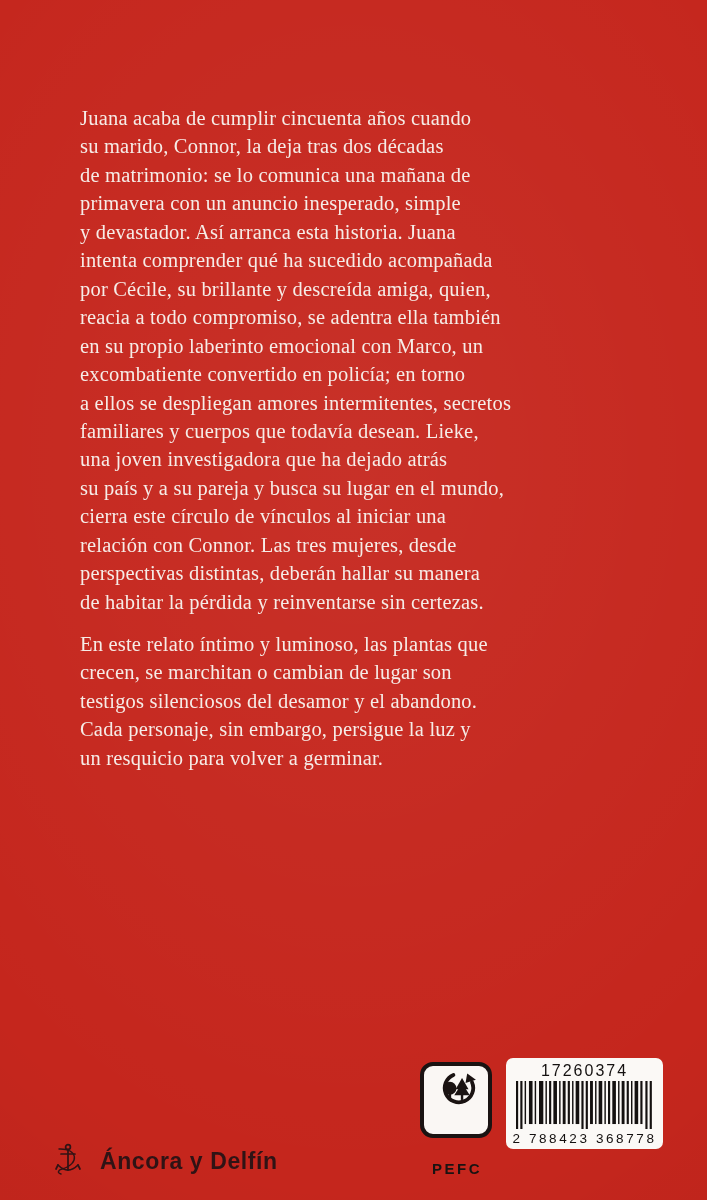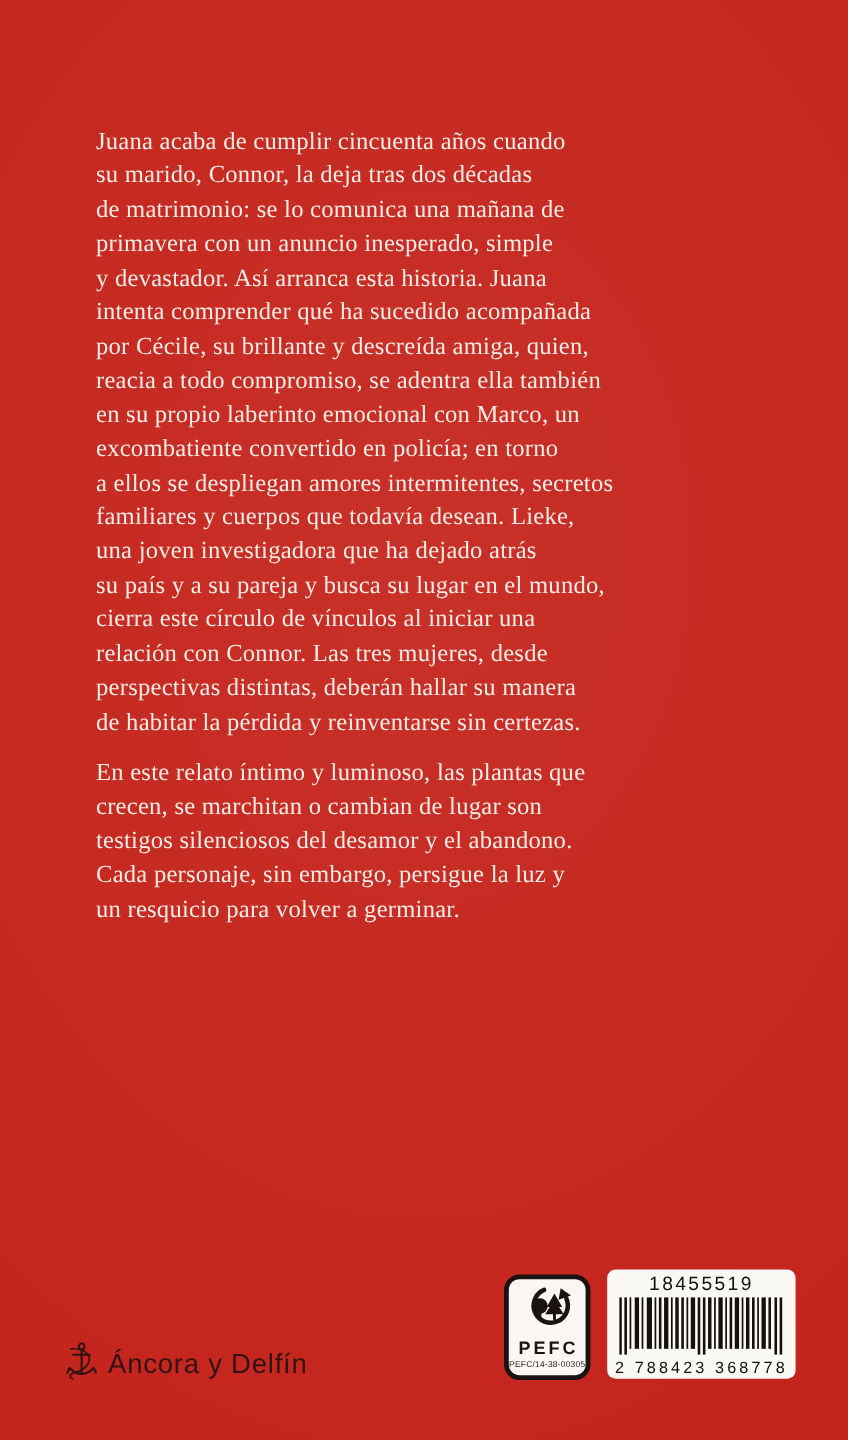--- a/index.html
+++ b/index.html
@@ -29,49 +29,51 @@
   .synopsis.dark  { color: #330f0d; }
 
   .p1 { top: 104px; }
   .p2 { top: 630px; }
   .p3 { top: 793px; }
 
   
   .publisher-mark {
     position: absolute;
     left: 52px;
-    top: 1117px;
+    top: 1142px;
     display: flex;
     align-items: center;
-    gap: 6px;
+    gap: 16px;
     color: #301315;
+    font-weight: bold;
   }
   .publisher-mark .emblem { width: 32px; height: 36px; }
   .publisher-name {
     font-family: "Liberation Sans", sans-serif;
     font-size: 23px;
     letter-spacing: 0.6px;
     color: #301315;
     padding-bottom: 2px;
   }
 
   .pefc-label {
     position: absolute;
     left: 420px;
     top: 1062px;
     width: 72px;
-    height: 88px;
+    height: 76px;
     background: #faf7f4;
     border: 4px solid #1a1312;
     border-radius: 13px;
     display: flex;
     flex-direction: column;
     align-items: center;
     justify-content: flex-start;
     padding-top: 5px;
+    gap: 46px;
   }
   .pefc-logo { width: 42px; height: 38px; }
   .pefc-word {
     font-family: "Liberation Sans", sans-serif;
     font-weight: 700;
     font-size: 15px;
     letter-spacing: 2.5px;
     color: #1a1312;
     margin-top: 1px;
     padding-left: 2px;
@@ -159,21 +161,21 @@
           <polygon points="31,14 40,28 22,28"></polygon>
           <rect x="29.6" y="27" width="2.8" height="6.5"></rect>
         </g>
       </svg>
     </span>
     <div class="pefc-word">PEFC</div>
     <div class="pefc-code">PEFC/14-38-00305</div>
   </div>
 
   <div class="barcode-label">
-    <div class="barcode-top-number">18455519</div>
+    <div class="barcode-top-number">17260374</div>
     <span>
       <svg class="barcode-bars" viewBox="0 0 96 58" preserveAspectRatio="none">
         <g fill="#141110">
           <rect x="0" y="0" width="1.5" height="58"></rect>
           <rect x="3" y="0" width="1.5" height="58"></rect>
           <rect x="6" y="0" width="1" height="52"></rect>
           <rect x="9" y="0" width="2.5" height="52"></rect>
           <rect x="13" y="0" width="1" height="52"></rect>
           <rect x="16" y="0" width="3" height="52"></rect>
           <rect x="20.5" y="0" width="1" height="52"></rect>

